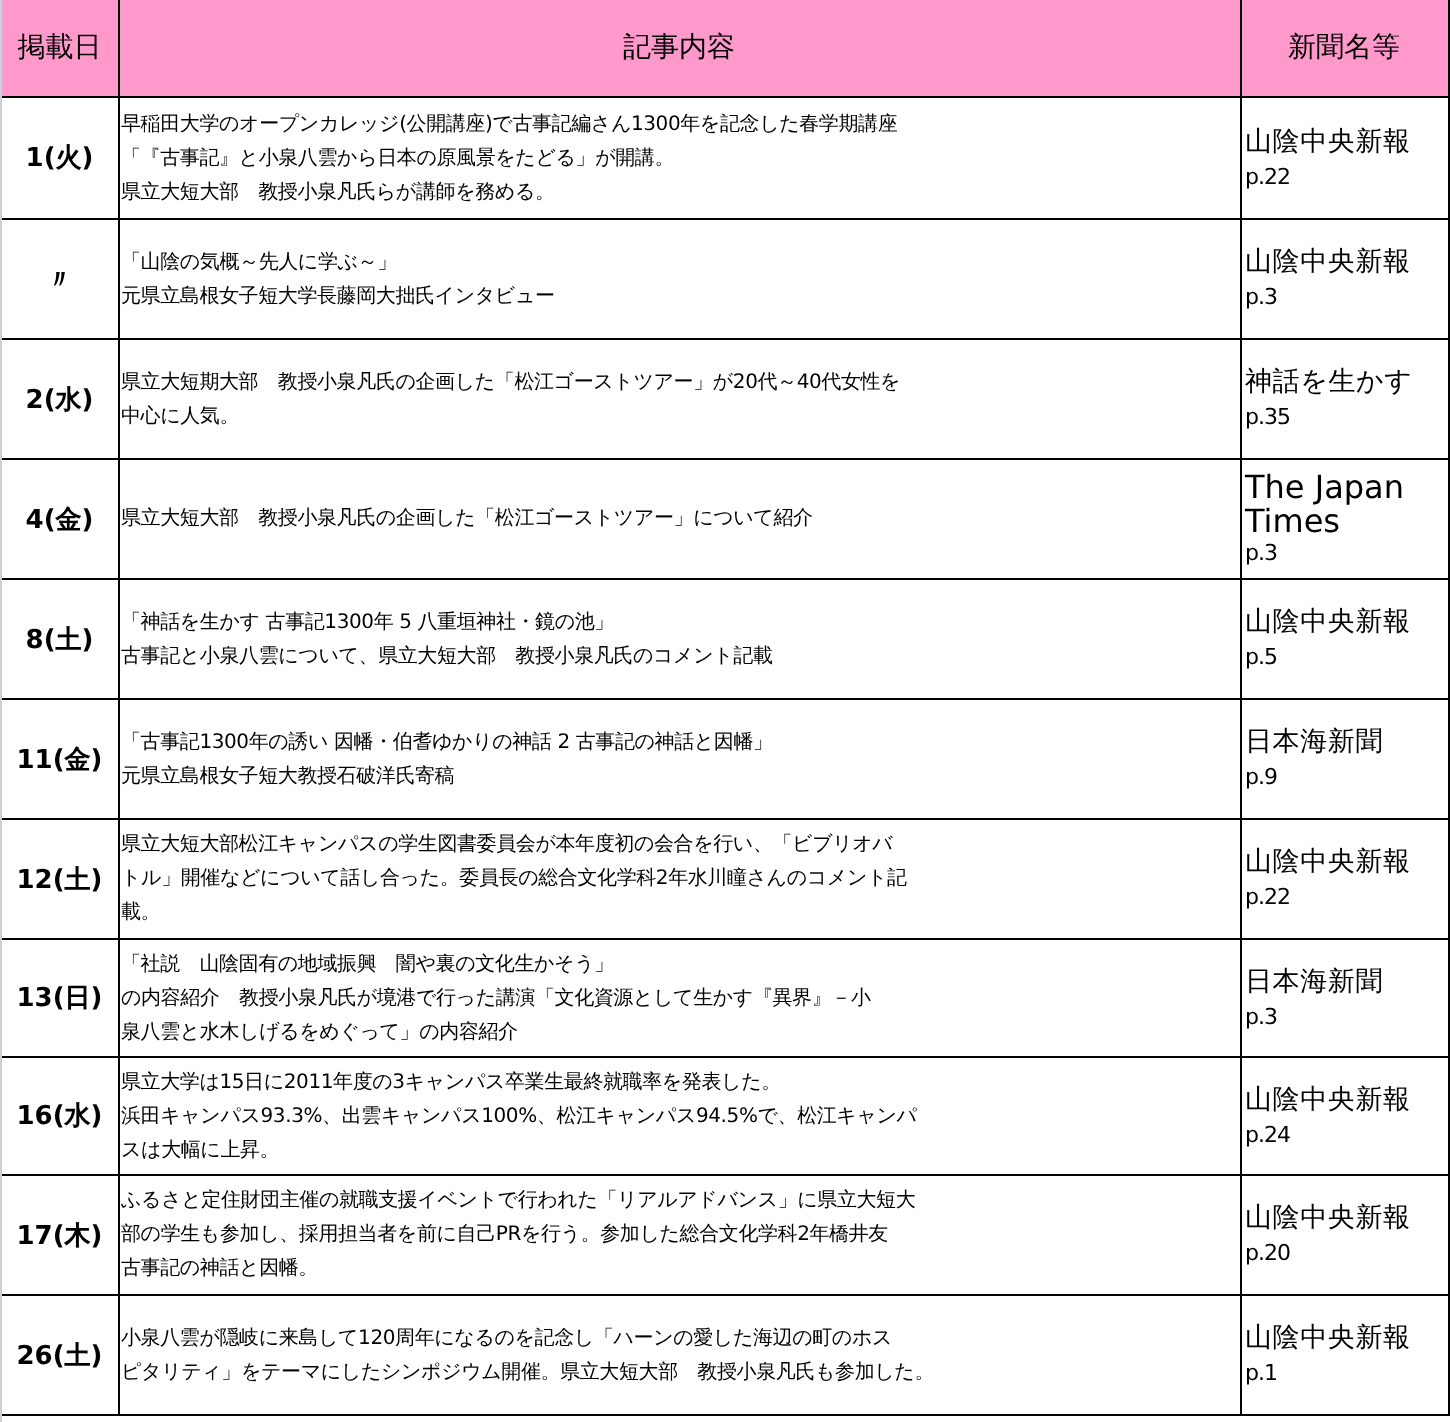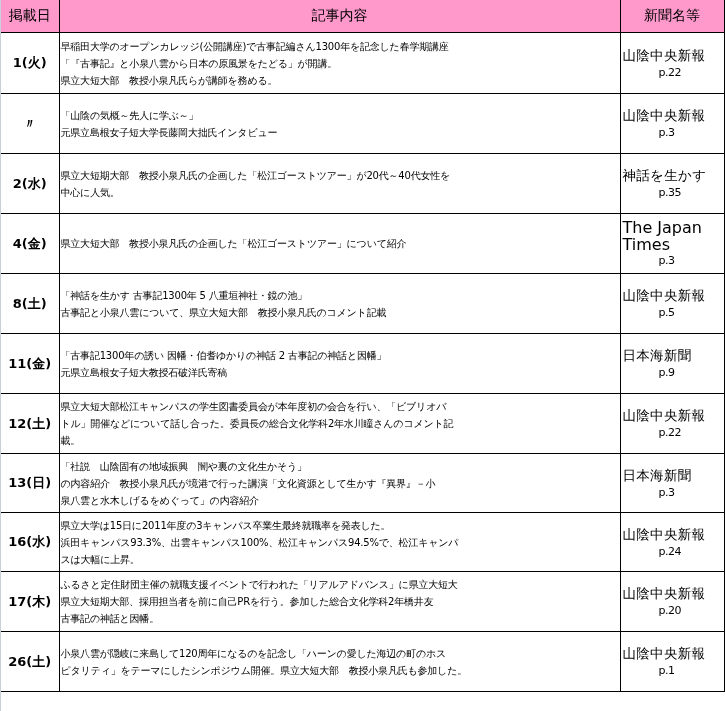--- a/index.html
+++ b/index.html
@@ -13,21 +13,21 @@
     table.news td, table.news th {
       border: 1px solid #000;
       padding: 0;
       vertical-align: middle;
       overflow: hidden;
     }
     table.news tr.head th {
       background: #ff99cc;
       font-weight: normal;
       font-size: 14px;
-      height: 32px;
+      height: 48px;
       text-align: center;
       border-top: none;
       margin-top: 40px;
     }
     table.news td.date {
       text-align: center;
       font-size: 13px;
       border-left: none;
       font-weight: bold;
     }
@@ -36,21 +36,21 @@
       font-size: 10px;
       line-height: 17px;
       padding-left: 1px;
       padding-right: 2px;
       letter-spacing: -0.2px;
     }
     table.news td.paper {
       padding-left: 2px;
     }
     .paper-name { display: block; font-size: 13.5px; line-height: 19px; letter-spacing: 0.3px; }
-    .paper-page { display: block; font-size: 11px; line-height: 16px; letter-spacing: -0.5px; padding-left: 36px; }
+    .paper-page { display: block; font-size: 11px; line-height: 16px; letter-spacing: -0.5px; }
     .paper-name-en { display: block; font-size: 16px; line-height: 17px; }
     .line { display: block; white-space: nowrap; }
   </style>
 </head>
 <body>
 
 <div class="left-edge"></div>
 
 <table class="news">
   <colgroup>
@@ -174,21 +174,21 @@
     <td class="paper">
       <span class="paper-name">山陰中央新報</span>
       <span class="paper-page">p.24</span>
     </td>
   </tr>
 
   <tr style="height:60px">
     <td class="date">17(木)</td>
     <td class="content">
       <span class="line">ふるさと定住財団主催の就職支援イベントで行われた「リアルアドバンス」に県立大短大</span>
-      <span class="line">県立大短期大部、採用担当者を前に自己PRを行う。参加した総合文化学科2年橋井友</span>
+      <span class="line">部の学生も参加し、採用担当者を前に自己PRを行う。参加した総合文化学科2年橋井友</span>
       <span class="line">古事記の神話と因幡。</span>
     </td>
     <td class="paper">
       <span class="paper-name">山陰中央新報</span>
       <span class="paper-page">p.20</span>
     </td>
   </tr>
 
   <tr style="height:60px">
     <td class="date">26(土)</td>

